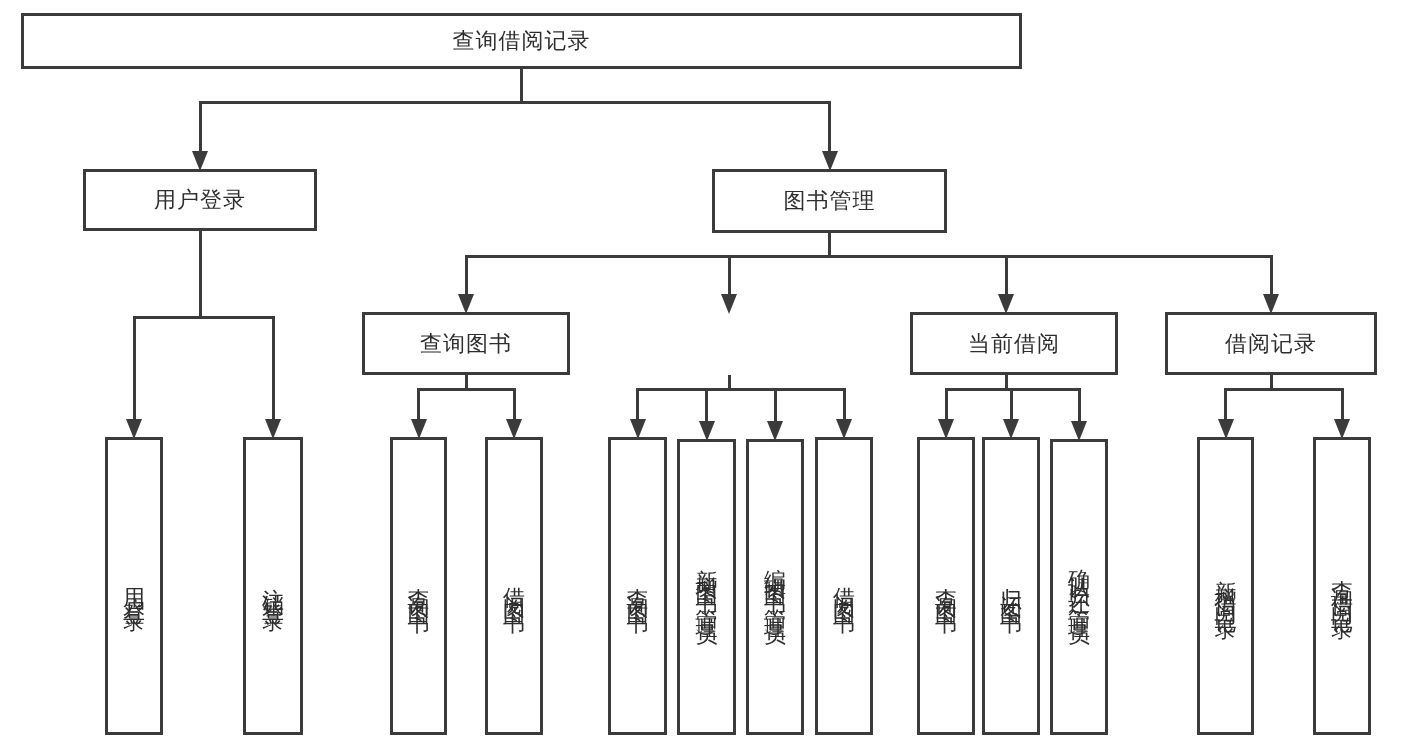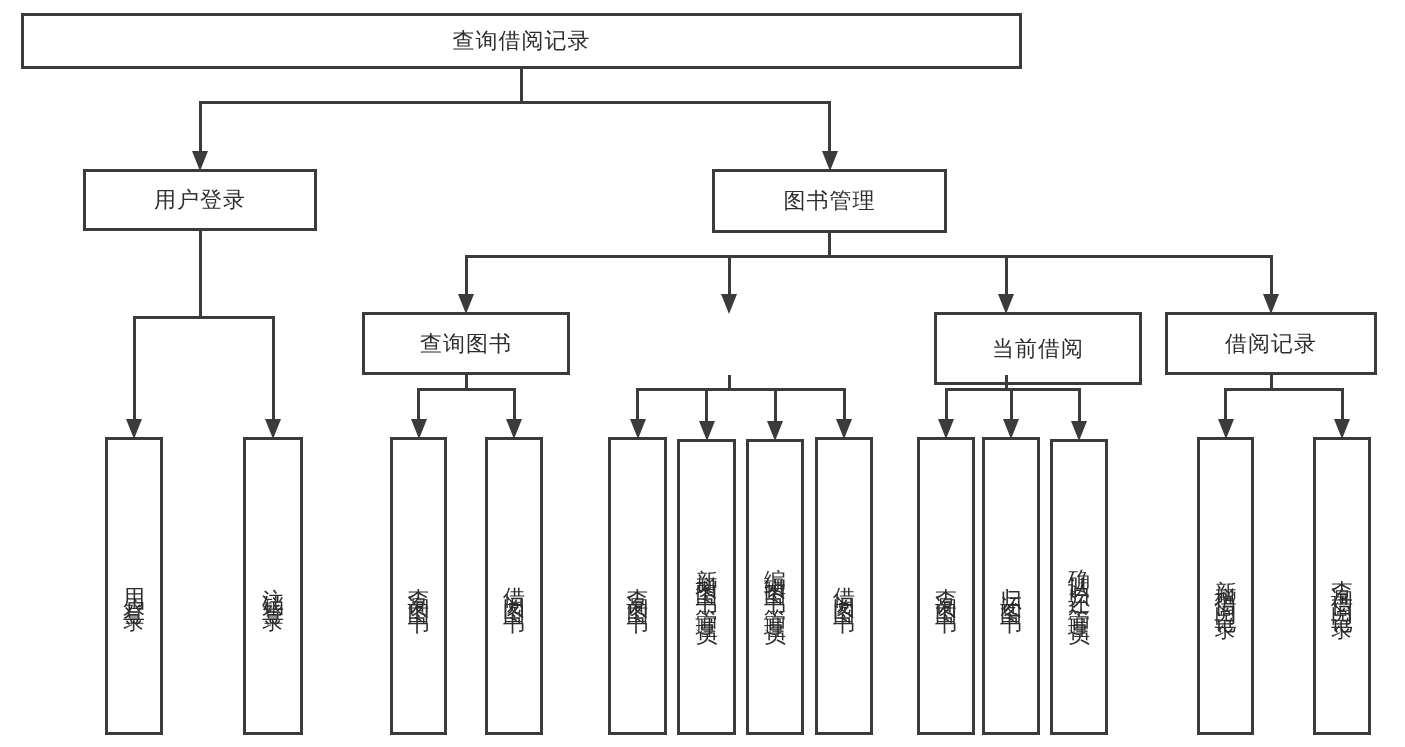--- a/index.html
+++ b/index.html
@@ -71,21 +71,21 @@
     </div>
     <div class="node h" style="left: 83px; top: 169px; width: 234px; height: 62px;">
       <span class="label">用户登录</span>
     </div>
     <div class="node h" style="left: 712px; top: 169px; width: 235px; height: 64px; text-align: center;">
       <span class="label">图书管理</span>
     </div>
     <div class="node h" style="left: 362px; top: 312px; width: 208px; height: 63px;">
       <span class="label">查询图书</span>
     </div>
-    <div class="node h" style="left: 934px; top: 312px; width: 208px; height: 73px;">
+    <div class="node h" style="left: 910px; top: 312px; width: 208px; height: 63px;">
       <span class="label">当前借阅</span>
     </div>
     <div class="node h" style="left: 1165px; top: 312px; width: 212px; height: 63px;">
       <span class="label">借阅记录</span>
     </div>
     <div class="node v" style="left: 105px; top: 437px; width: 58px; height: 298px;">
       <span class="label">用户登录</span>
     </div>
     <div class="node v" style="left: 243px; top: 437px; width: 60px; height: 298px;">
       <span class="label">注销登录</span>

